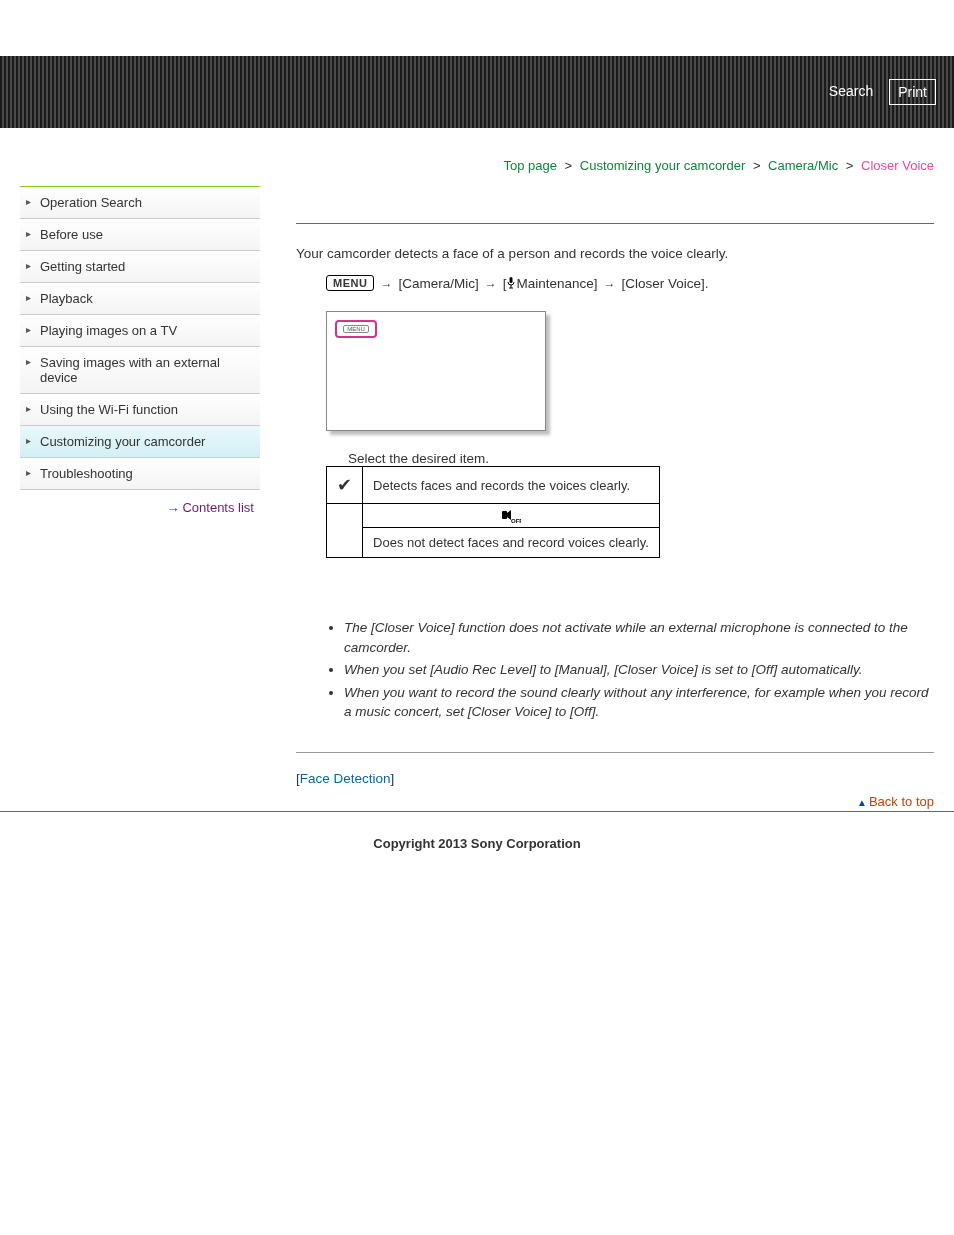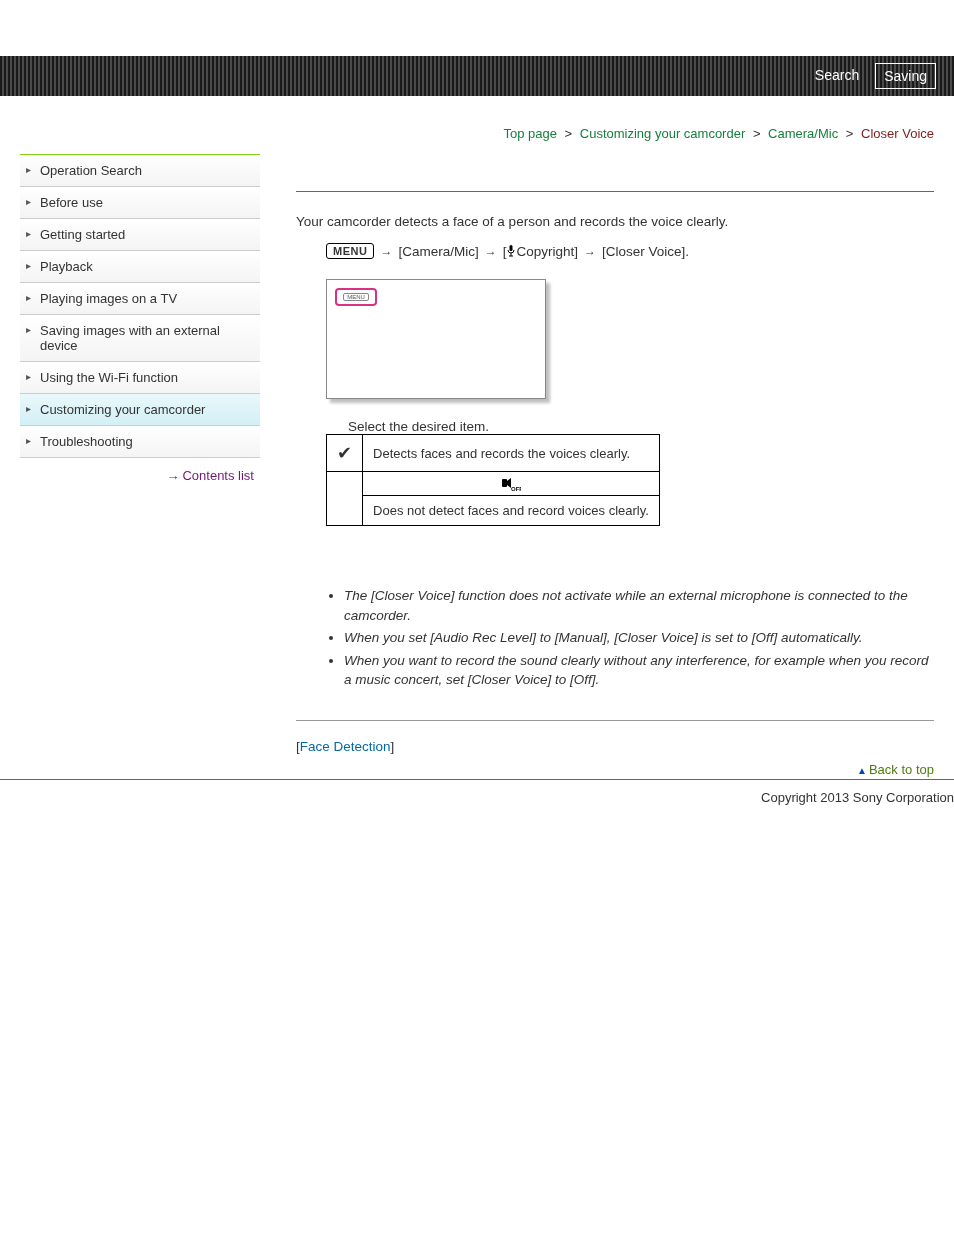--- a/index.html
+++ b/index.html
@@ -1,68 +1,68 @@
 <!DOCTYPE html>
 <html><head>
 <meta charset="utf-8">
 <style>
 * { margin: 0; padding: 0; box-sizing: border-box; }
 body { font-family: Arial, Helvetica, sans-serif; font-size: 13px; color: #333; background: #fff; }
 .page { width: 954px; margin: 0 auto; position: relative; min-height: 1235px; }
-.banner { height: 40px; background: repeating-linear-gradient(90deg, #1a1a1a 0px, #1a1a1a 2px, #4a4a4a 2px, #4a4a4a 4px); position: relative; margin-top: 56px; }
+.banner { height: 72px; background: repeating-linear-gradient(90deg, #1a1a1a 0px, #1a1a1a 2px, #4a4a4a 2px, #4a4a4a 4px); position: relative; margin-top: 56px; }
 .banner-actions { position: absolute; right: 18px; top: 50%; transform: translateY(-50%); display: flex; gap: 8px; }
 .banner-btn { color: #fff; font-size: 14px; cursor: pointer; padding: 4px 8px; }
 .banner-btn.box { border: 1px solid #fff; }
 .container { display: flex; padding: 0 20px; }
 .sidebar { width: 240px; flex-shrink: 0; padding-top: 58px; }
 .nav-list { list-style: none; border-top: 1px solid #84cc16; }
 .nav-item { border-bottom: 1px solid #ccc; padding: 8px 6px 8px 20px; position: relative; cursor: pointer; font-size: 13px; background: linear-gradient(#ffffff,#f4f4f4); }
 .nav-item.active { background: linear-gradient(#eaf8fb,#d2f0f6); }
 .nav-item::before { content: "▸"; position: absolute; left: 6px; top: 9px; font-size: 10px; color: #555; }
 .contents-link { text-align: right; margin-top: 10px; padding-right: 6px; }
 .contents-link a { color: #701a75; font-size: 13px; text-decoration: none; }
 .contents-link .arrow { color: #0645ad; margin-right: 3px; }
 .main { flex: 1; padding: 30px 0 0 36px; }
 .breadcrumb { text-align: right; font-size: 13px; margin-bottom: 50px; }
 .breadcrumb a { color: #15803d; text-decoration: none; }
 .breadcrumb .sep { color: #333; margin: 0 4px; }
-.breadcrumb .current { color: #7f1d1d; }
+.breadcrumb .current { color: #ec4899; }
 .hr { border: none; border-top: 1px solid #666; margin-bottom: 22px; }
 .intro { margin-bottom: 14px; font-size: 13.5px; }
 .path-row { margin-left: 30px; display: flex; align-items: center; flex-wrap: wrap; gap: 6px; font-size: 13.5px; margin-bottom: 20px; }
 .menu-box { border: 1.5px solid #000; border-radius: 3px; padding: 1px 6px; font-size: 11px; font-weight: bold; letter-spacing: 0.5px; }
 .arrow-sm { font-size: 12px; }
 .mic-icon { display: inline-block; vertical-align: -1px; }
 .screen-mock { margin-left: 30px; width: 220px; height: 120px; border: 1px solid #888; box-shadow: 4px 4px 3px rgba(0,0,0,0.25); background: #fff; position: relative; margin-bottom: 20px; }
 .screen-mock .inner-btn { position: absolute; top: 8px; left: 8px; width: 42px; height: 18px; border: 2px solid #d63384; border-radius: 4px; display:flex; align-items:center; justify-content:center; }
 .screen-mock .inner-btn .mini { border:1px solid #888; border-radius:2px; font-size:6px; padding:0 3px; color:#555; }
 .step-text { margin-left: 52px; font-size: 13.5px; }
 .options-table { margin-left: 30px; border-collapse: collapse; margin-bottom: 60px; }
 .options-table td { border: 1px solid #000; padding: 7px 10px; font-size: 13px; vertical-align: middle; }
 .options-table td.check { width: 28px; text-align: center; font-size:18px; }
 .off-icon-cell { text-align:center; padding:4px 10px 0 10px !important; }
 .notes-list { list-style: disc; margin-left: 48px; margin-bottom: 30px; font-style: italic; }
 .notes-list li { margin-bottom: 3px; font-size: 13.5px; line-height: 1.45; }
 .hr2 { border: none; border-top: 1px solid #999; margin: 24px 0 18px 0; }
 .related { font-size: 13.5px; margin-bottom: 8px; }
 .related a { color: #0369a1; text-decoration: none; text-align: center; }
 .back-top { text-align: right; font-size: 13px; }
-.back-top a { color: #4d7c0f; text-decoration: none; }
+.back-top a { color: #c2410c; text-decoration: none; }
 .back-top .tri { color: #0645ad; font-size: 10px; margin-right: 2px; }
 .footer-hr { border: none; border-top: 1px solid #666; margin-top: 2px; }
-.copyright { text-align: right; font-size: 13px; margin-top: 10px; }
+.copyright { text-align: center; font-size: 13px; margin-top: 24px; font-weight: bold; }
 </style>
 </head>
 <body>
 
 <div class="page">
   <div class="banner">
     <div class="banner-actions">
       <span class="banner-btn">Search</span>
-      <span class="banner-btn box">Saving</span>
+      <span class="banner-btn box">Print</span>
     </div>
   </div>
 
   <div class="container">
     <aside class="sidebar">
       <ul class="nav-list">
         <li class="nav-item"><span>Operation Search</span></li>
         <li class="nav-item"><span>Before use</span></li>
         <li class="nav-item"><span>Getting started</span></li>
         <li class="nav-item"><span>Playback</span></li>
@@ -96,21 +96,21 @@
         <span class="menu-box">MENU</span>
         <span class="arrow-sm">→</span>
         <span>[Camera/Mic]</span>
         <span class="arrow-sm">→</span>
         <span>
           <span>[</span><svg class="mic-icon" width="10" height="12" viewBox="0 0 10 12">
               <rect x="3.5" y="0" width="3" height="6" rx="1.5" fill="#000"></rect>
               <path d="M2 5 a3 3 0 0 0 6 0" stroke="#000" fill="none" stroke-width="1"></path>
               <line x1="5" y1="8" x2="5" y2="11" stroke="#000" stroke-width="1"></line>
               <line x1="3" y1="11" x2="7" y2="11" stroke="#000" stroke-width="1"></line>
-            </svg><span>Copyright]</span>
+            </svg><span>Maintenance]</span>
         </span>
         <span class="arrow-sm">→</span>
         <span>[Closer Voice].</span>
       </div>
 
       <div class="screen-mock">
         <div class="inner-btn">
           <span class="mini">MENU</span>
         </div>
       </div>

